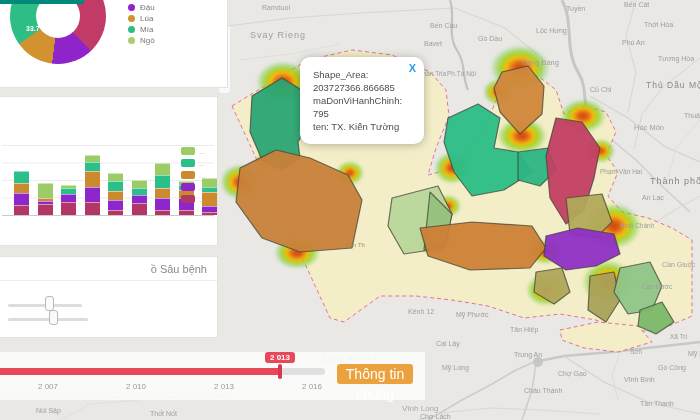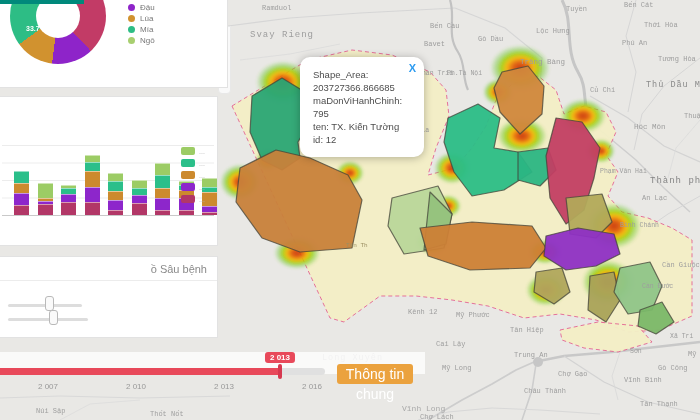--- a/index.html
+++ b/index.html
@@ -1,20 +1,20 @@
 <!DOCTYPE html>
 <html><head>
 <meta charset="utf-8">
 <style>
   html,body{margin:0;padding:0;}
   #screen{position:relative;width:700px;height:420px;overflow:hidden;
     background:#e9e8e5;font-family:"Liberation Sans",sans-serif;}
   svg{position:absolute;left:0;top:0;}
   
-  #map-labels{position:absolute;left:0;top:0;width:700px;height:372px;z-index:2;font-family:Liberation Mono, monospace;}
+  #map-labels{position:absolute;left:0;top:0;width:700px;height:372px;z-index:2;}
   .mlabel{position:absolute;font-size:7px;color:#9e9e9e;white-space:nowrap;}
   
   .panel{position:absolute;left:0;background:#fff;border:1px solid #e2e2e2;
     border-left:none;box-sizing:border-box;z-index:6;text-align:right;}
   .panel-header{font-size:11px;color:#8a8a8a;padding:6px 10px 5px 6px;
     border-bottom:1px solid #ececec;}
   
   #donut-panel{top:0;width:228px;height:88px;border-top:none;overflow:hidden;}
   #donut-chart{position:absolute;left:10px;top:-32px;width:96px;height:96px;border-radius:50%;}
   #donut-hole{position:absolute;left:36px;top:-6px;width:44px;height:44px;border-radius:50%;background:#fff;}
@@ -47,21 +47,21 @@
   
   #side-scroll{position:absolute;left:218px;top:26px;width:11px;height:66px;
     background:rgba(250,250,250,.95);border:1px solid #e8e8e8;border-radius:0 0 4px 4px;z-index:5;}
   #side-scroll-thumb{position:absolute;left:2px;top:4px;width:5px;height:26px;background:#d9d9d9;border-radius:3px;}
   
   #popup{position:absolute;left:300px;top:57px;width:124px;background:#fff;border-radius:10px;
     box-shadow:0 1px 8px rgba(0,0,0,.28);padding:11px 10px 11px 13px;box-sizing:border-box;z-index:7;}
   #popup-close{position:absolute;right:8px;top:5px;color:#2d9bf0;font-size:11px;font-weight:bold;cursor:pointer;}
   .popup-line{font-size:9.5px;color:#4d4d4d;line-height:13px;word-wrap:break-word;}
   
-  #timeline{position:absolute;left:0;top:352px;width:425px;height:22px;
+  #timeline{position:absolute;left:0;top:352px;width:425px;height:48px;
     background:rgba(255,255,255,.78);z-index:4;}
   #tl-red{position:absolute;left:0;top:16px;height:7px;border-radius:0 2px 2px 0;}
   #tl-gray{position:absolute;top:16px;height:7px;background:#e0e0e0;border-radius:0 4px 4px 0;}
   #tl-handle{position:absolute;top:12px;width:4px;height:15px;border-radius:2px;}
   #tl-tooltip{position:absolute;top:0;height:11px;line-height:11px;padding:0 5px;border-radius:3px;
     color:#fff;font-size:8px;font-weight:bold;transform:translateX(-50%);}
   .tl-tick{position:absolute;top:30px;font-size:8px;color:#999;transform:translateX(-50%);}
   #tl-button{position:absolute;left:337px;top:12px;width:76px;height:20px;border-radius:3px;
     color:#fff;font-size:14px;text-align:center;line-height:20px;cursor:pointer;}
 </style>
@@ -330,17 +330,16 @@
     <div class="slider-thumb" style="left:41px;"></div>
   </div>
 </div>
 
 <div id="popup">
   <span id="popup-close">X</span>
   <div id="popup-body">
         <div class="popup-line">Shape_Area:  203727366.866685</div>
         <div class="popup-line">maDonViHanhChinh:  795</div>
         <div class="popup-line">ten:  TX. Kiến Tường</div>
-        <div class="popup-line">id:  12</div>
       </div>
 </div>
 
 </div>
 
 </body></html>

